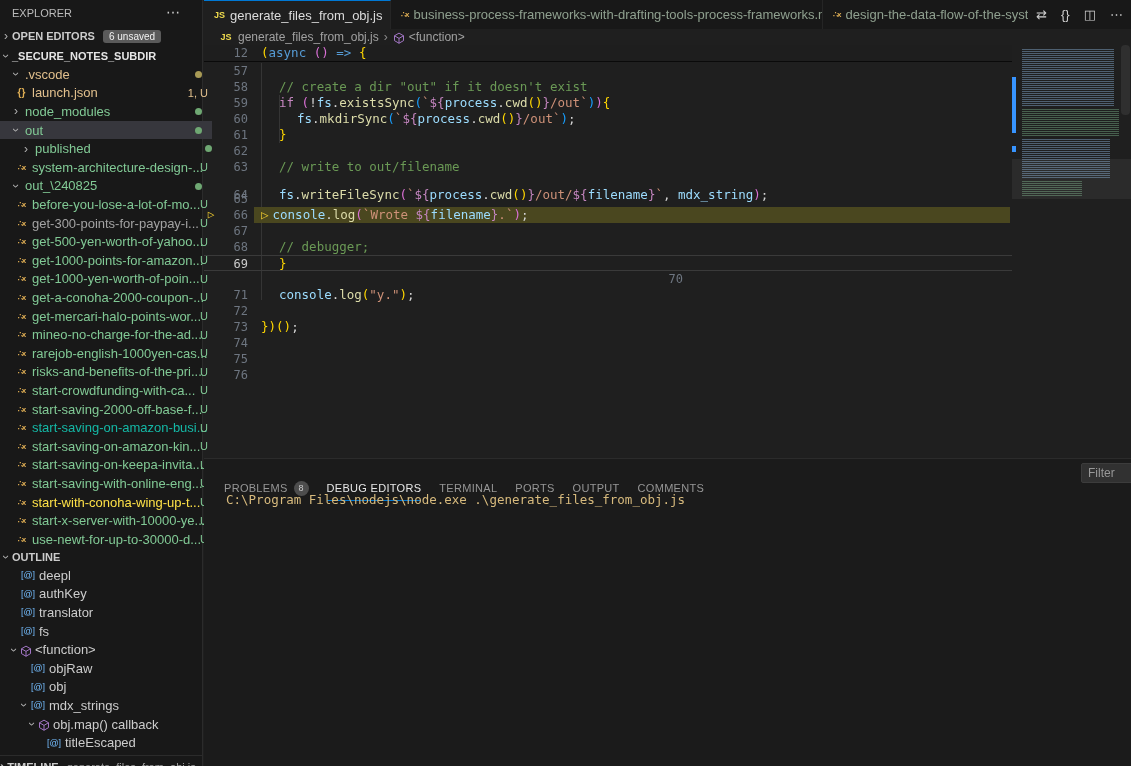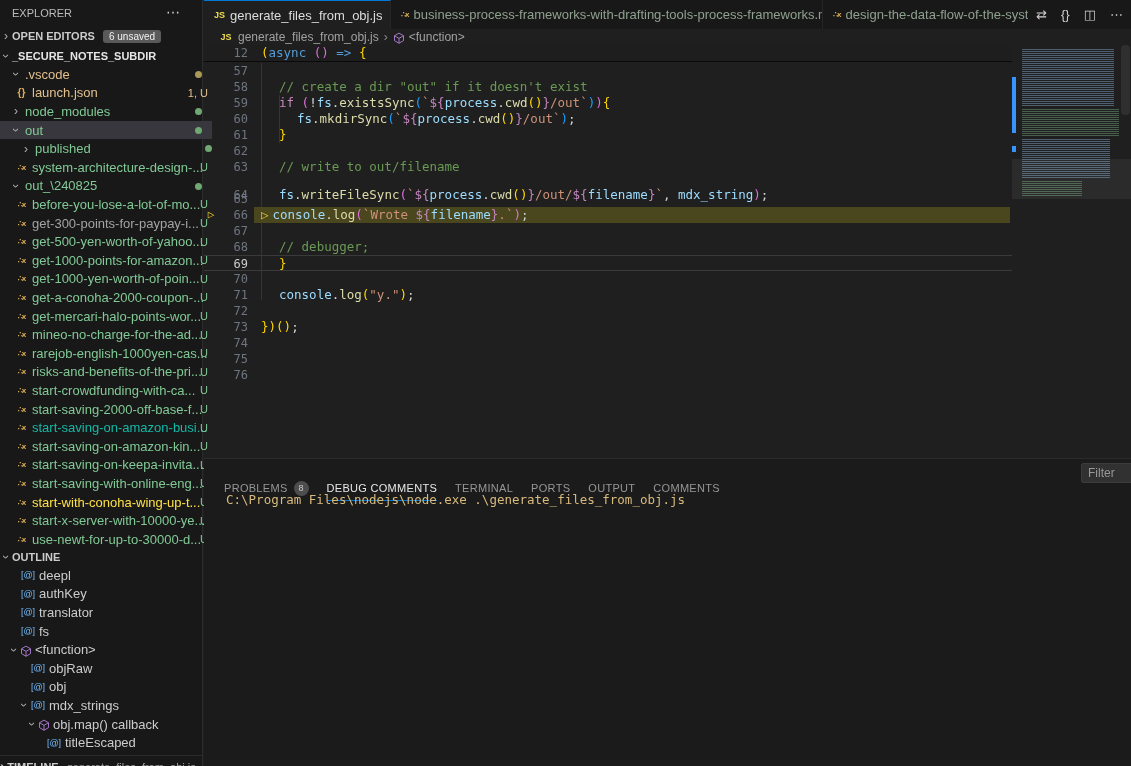--- a/index.html
+++ b/index.html
@@ -397,21 +397,21 @@
           <div class="cl" style="top: 194px;">
             <span class="glyph"></span>
             <span class="num">68</span>
             <span class="code" style="padding-left: 18px;"><span style="color: rgb(106, 153, 85);">// debugger;</span></span>
           </div>
           <div class="cl cur box" style="top: 210px;">
             <span class="glyph"></span>
             <span class="num">69</span>
             <span class="code" style="padding-left: 18px;"><span style="color: rgb(255, 215, 0);">}</span></span>
           </div>
-          <div class="cl" style="top: 226px;">
+          <div class="cl" style="top: 226px; justify-content: center;">
             <span class="glyph"></span>
             <span class="num">70</span>
             <span class="code" style="padding-left: 0px;"></span>
           </div>
           <div class="cl" style="top: 242px;">
             <span class="glyph"></span>
             <span class="num">71</span>
             <span class="code" style="padding-left: 18px;"><span style="color: rgb(156, 220, 254);">console</span><span style="color: rgb(212, 212, 212);">.</span><span style="color: rgb(220, 220, 170);">log</span><span style="color: rgb(255, 215, 0);">(</span><span style="color: rgb(206, 145, 120);">"y."</span><span style="color: rgb(255, 215, 0);">)</span><span style="color: rgb(212, 212, 212);">;</span></span>
           </div>
           <div class="cl" style="top: 258px;">
@@ -452,21 +452,21 @@
       </div>
     </div>
 
     <div id="panel">
       <div id="panel-tabs">
           <div class="ptab">
             <span>PROBLEMS</span>
             <span class="pbadge">8</span>
           </div>
           <div class="ptab active">
-            <span>DEBUG COMMENTS</span>
+            <span>DEBUG EDITORS</span>
           </div>
           <div class="ptab">
             <span>TERMINAL</span>
           </div>
           <div class="ptab">
             <span>PORTS</span>
           </div>
           <div class="ptab">
             <span>OUTPUT</span>
           </div>

